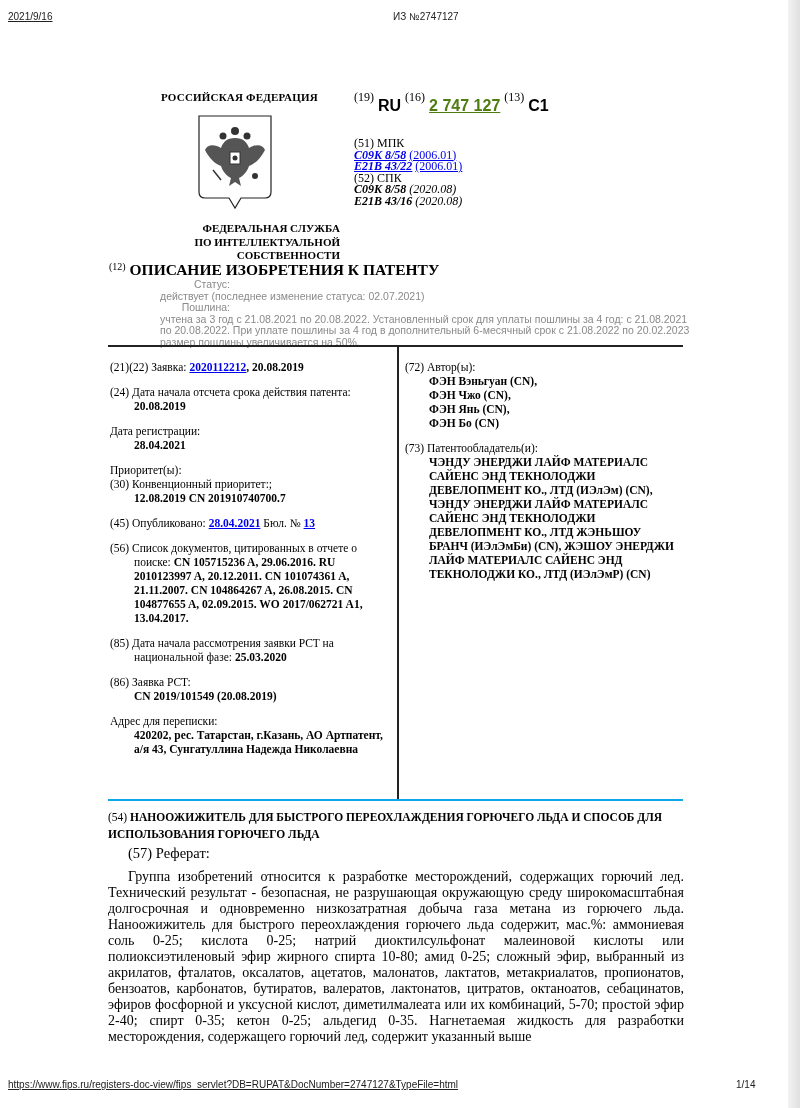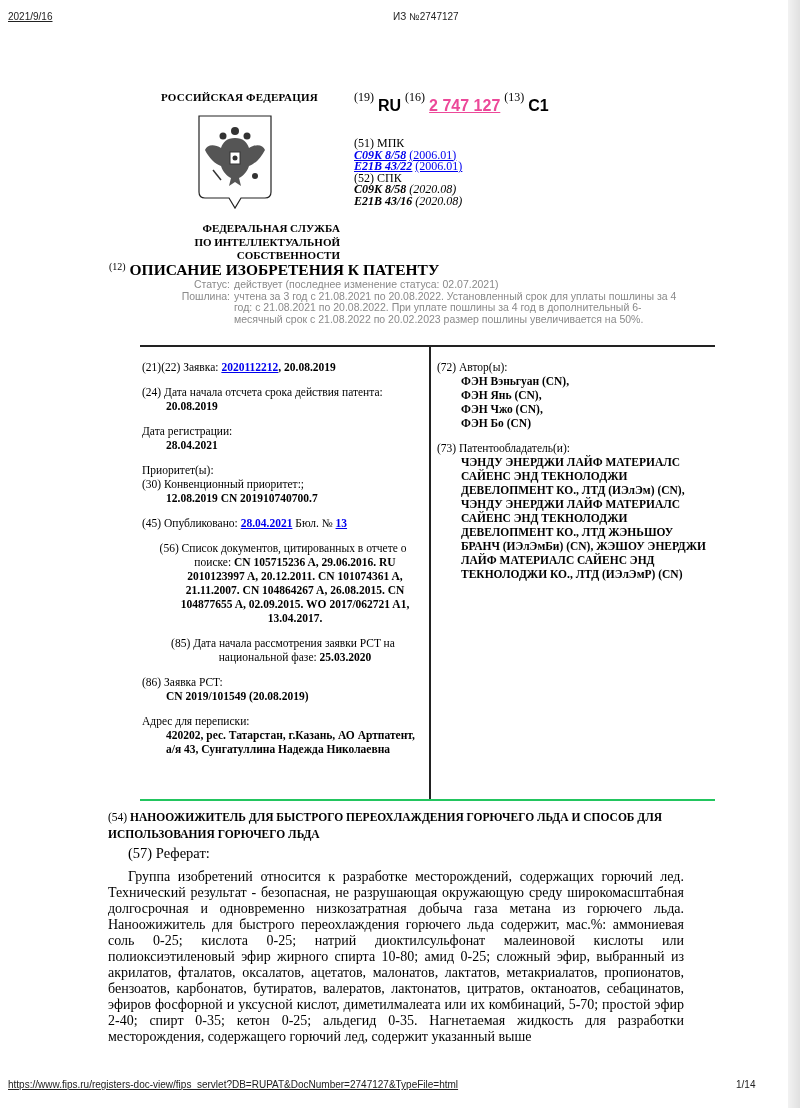--- a/index.html
+++ b/index.html
@@ -41,55 +41,55 @@
   }
   .doc-title sup, .sup { font-weight: normal; font-size: 10px; vertical-align: 5px; }
 
   .number-line {
     position: absolute; left: 354px; top: 90px; white-space: nowrap;
   }
   .number-line .sup { font-size: 12px; vertical-align: 10px; font-family: "Liberation Serif", serif; text-align: right; }
   .number-line .big {
     font-family: "Liberation Sans", sans-serif; font-weight: bold; font-size: 16px;
   }
-  .number-line .big.link { color: #ec4899; }
+  .number-line .big.link { color: #4d7c0f; }
 
   .classif {
     position: absolute; left: 354px; top: 138px; font-size: 12px; line-height: 11.5px;
   }
   .classif .bi { font-weight: bold; font-style: italic; }
   .classif .it { font-style: italic; }
 
   .status-block {
     position: absolute; left: 160px; top: 279px; width: 530px;
     font-family: "Liberation Sans", sans-serif; font-size: 10.5px; color: #8a8a8a;
     line-height: 11.6px;
   }
-  .status-row { display: flex; }
+  .status-row { display: flex; flex-direction: column; }
   .status-label { width: 70px; text-align: right; padding-right: 4px; flex-shrink: 0; }
   .status-value { flex: 1; }
 
   .info-table {
     position: absolute; left: 108px; top: 345px; width: 575px; height: 452px;
-    border-top: 2px solid #222; border-bottom: 2px solid #22c55e; margin-left: 32px;
+    border-top: 2px solid #222; border-bottom: 2px solid #0ea5e9;
   }
   .vdivider {
     position: absolute; left: 289px; top: 0; width: 0; height: 100%;
     border-left: 2px solid #222;
   }
   .col-left {
     position: absolute; left: 2px; top: 13px; width: 282px; font-size: 11.5px; line-height: 14px;
   }
   .col-right {
     position: absolute; left: 297px; top: 13px; width: 275px; font-size: 11.5px; line-height: 14px;
   }
   .field { margin-bottom: 11px; }
   .field .indent { padding-left: 24px; }
   .b { font-weight: bold; }
-  .hang { padding-left: 24px; text-indent: -24px; text-align: center; }
+  .hang { padding-left: 24px; text-indent: -24px; }
   .field .link.b { font-weight: bold; }
 
   .title-54 {
     position: absolute; left: 108px; top: 809px; width: 575px;
     font-size: 11.5px; font-weight: bold; line-height: 17px;
   }
   .title-54 .num { font-weight: normal; }
 
   .abstract {
     position: absolute; left: 108px; top: 845px; width: 576px;
@@ -214,22 +214,22 @@
     <div class="field">
       <div>Адрес для переписки:</div>
       <div class="indent b">420202, рес. Татарстан, г.Казань, АО Артпатент, а/я 43, Сунгатуллина Надежда Николаевна</div>
     </div>
   </div>
 
   <div class="col-right">
     <div class="field">
       <div>(72) Автор(ы):</div>
       <div class="indent b">ФЭН Вэньгуан (CN),</div>
+      <div class="indent b">ФЭН Чжо (CN),</div>
       <div class="indent b">ФЭН Янь (CN),</div>
-      <div class="indent b">ФЭН Чжо (CN),</div>
       <div class="indent b">ФЭН Бо (CN)</div>
     </div>
     <div class="field">
       <div>(73) Патентообладатель(и):</div>
       <div class="indent b">ЧЭНДУ ЭНЕРДЖИ ЛАЙФ МАТЕРИАЛС САЙЕНС ЭНД ТЕКНОЛОДЖИ ДЕВЕЛОПМЕНТ КО., ЛТД (ИЭлЭм) (CN), ЧЭНДУ ЭНЕРДЖИ ЛАЙФ МАТЕРИАЛС САЙЕНС ЭНД ТЕКНОЛОДЖИ ДЕВЕЛОПМЕНТ КО., ЛТД ЖЭНЬШОУ БРАНЧ (ИЭлЭмБи) (CN), ЖЭШОУ ЭНЕРДЖИ ЛАЙФ МАТЕРИАЛС САЙЕНС ЭНД ТЕКНОЛОДЖИ КО., ЛТД (ИЭлЭмР) (CN)</div>
     </div>
   </div>
 </div>
 
 <div class="title-54">

